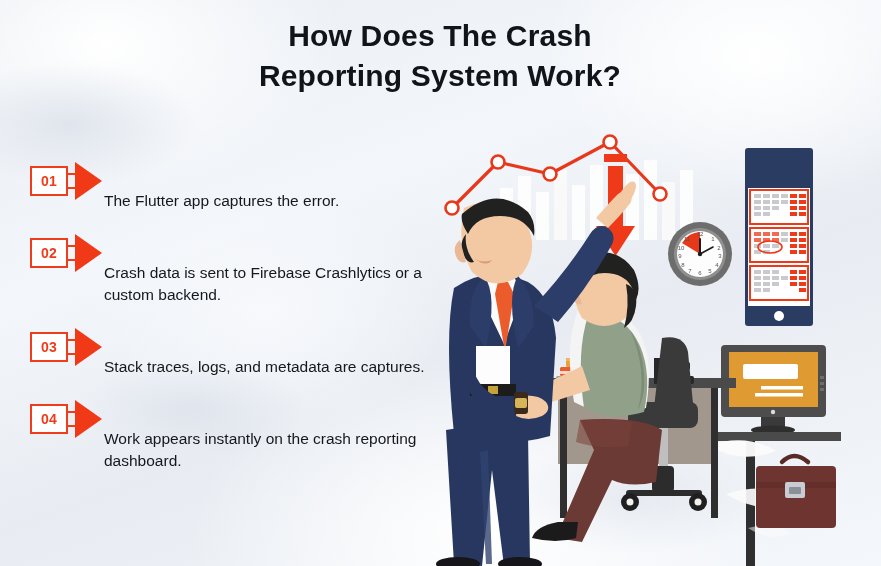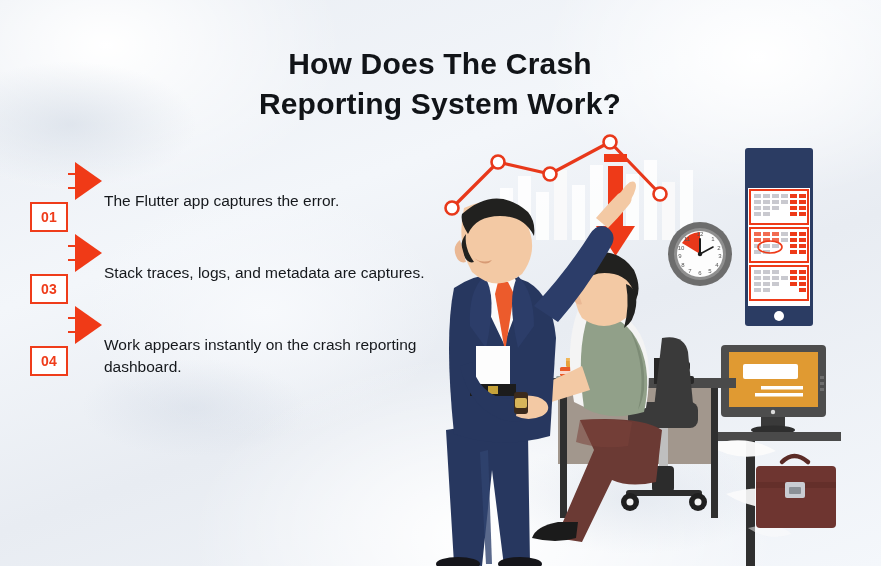--- a/index.html
+++ b/index.html
@@ -18,31 +18,31 @@
   }
   #stage:before{
     content:"";position:absolute;inset:0;pointer-events:none;
     background:
       radial-gradient(ellipse 180px 90px at 8% 22%, rgba(205,214,226,.55) 0%, rgba(205,214,226,0) 70%),
       radial-gradient(ellipse 160px 70px at 22% 72%, rgba(208,216,228,.45) 0%, rgba(208,216,228,0) 70%),
       radial-gradient(ellipse 200px 80px at 72% 88%, rgba(206,215,227,.4) 0%, rgba(206,215,227,0) 70%);
   }
 
   
-  .title{position:absolute;left:150px;top:44px;width:580px;text-align:center;
+  .title{position:absolute;left:150px;top:16px;width:580px;text-align:center;
     font-size:30px;font-weight:bold;color:#111418;line-height:1.32;letter-spacing:.2px;}
 
   
   .steps{position:absolute;left:28px;top:158px;width:400px;}
   .step{position:relative;display:flex;align-items:flex-start;margin-bottom:18px;min-height:42px;}
   .badge-wrap{position:relative;width:76px;height:42px;flex:0 0 76px;margin-top:2px;}
   .badge-box{position:absolute;left:2px;top:6px;width:38px;height:30px;
     border:2px solid #ef3c1a;background:#ffffff;box-sizing:border-box;
     display:flex;align-items:center;justify-content:center;
-    font-size:14px;font-weight:bold;color:#ef3c1a;letter-spacing:.3px;margin-top:36px;}
+    font-size:14px;font-weight:bold;color:#ef3c1a;letter-spacing:.3px;}
   .badge-notch{position:absolute;left:40px;top:13px;width:12px;height:16px;
     border:2px solid #ef3c1a;border-left:none;box-sizing:border-box;background:transparent;}
   .badge-arrow{position:absolute;left:47px;top:2px;width:0;height:0;
     border-top:19px solid transparent;border-bottom:19px solid transparent;
     border-left:27px solid #f03a17;}
   .step-text{flex:1;font-size:15.5px;color:#15181c;line-height:1.42;padding-top:3px;font-weight:500;margin-top:29px;}
 
   
   .logo{position:absolute;left:42px;top:448px;display:flex;align-items:center;}
   .logo-mark{position:relative;width:42px;height:46px;flex:0 0 42px;}
@@ -71,20 +71,28 @@
 
     <div class="step">
       <div class="badge-wrap">
         <div class="badge-box">01</div>
         <div class="badge-notch"></div>
         <div class="badge-arrow"></div>
       </div>
       <div class="step-text">The Flutter app captures the error.</div>
     </div>
 
+    <div class="step">
+      <div class="badge-wrap">
+        <div class="badge-box">02</div>
+        <div class="badge-notch"></div>
+        <div class="badge-arrow"></div>
+      </div>
+      <div class="step-text">Crash data is sent to Firebase Crashlytics or a custom backend.</div>
+    </div>
 
     <div class="step">
       <div class="badge-wrap">
         <div class="badge-box">03</div>
         <div class="badge-notch"></div>
         <div class="badge-arrow"></div>
       </div>
       <div class="step-text">Stack traces, logs, and metadata are captures.</div>
     </div>
 

